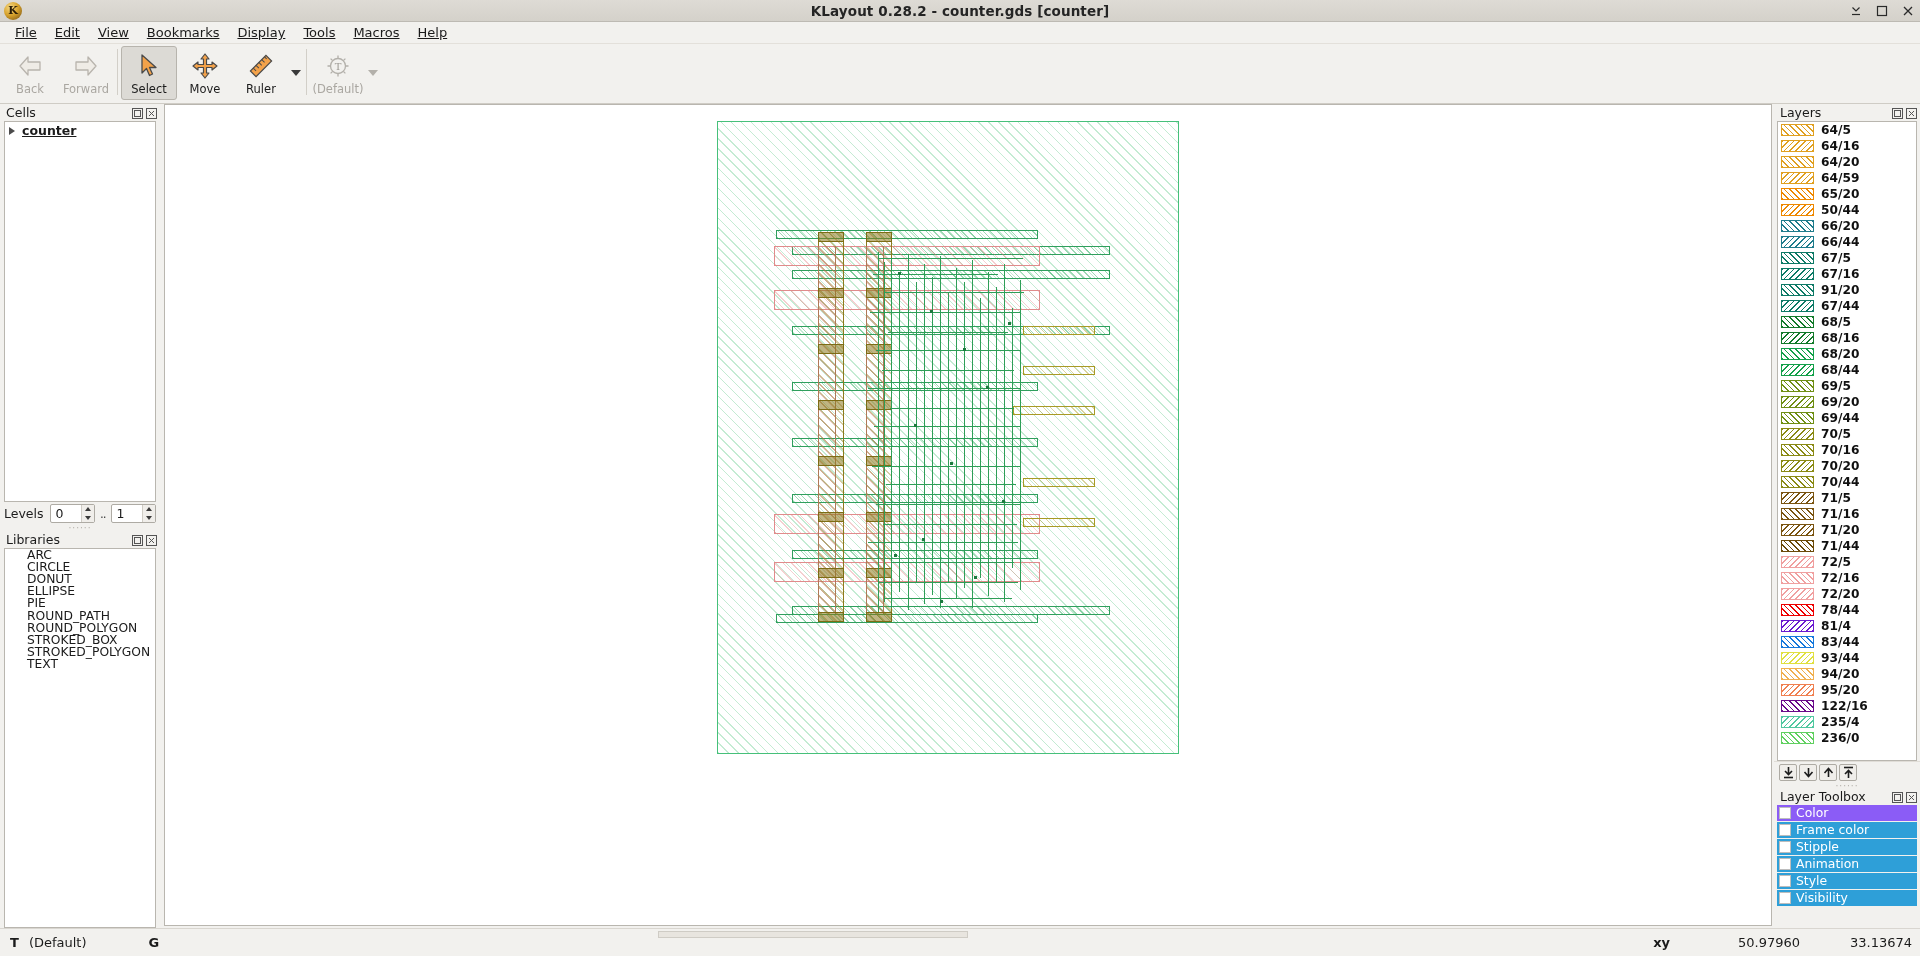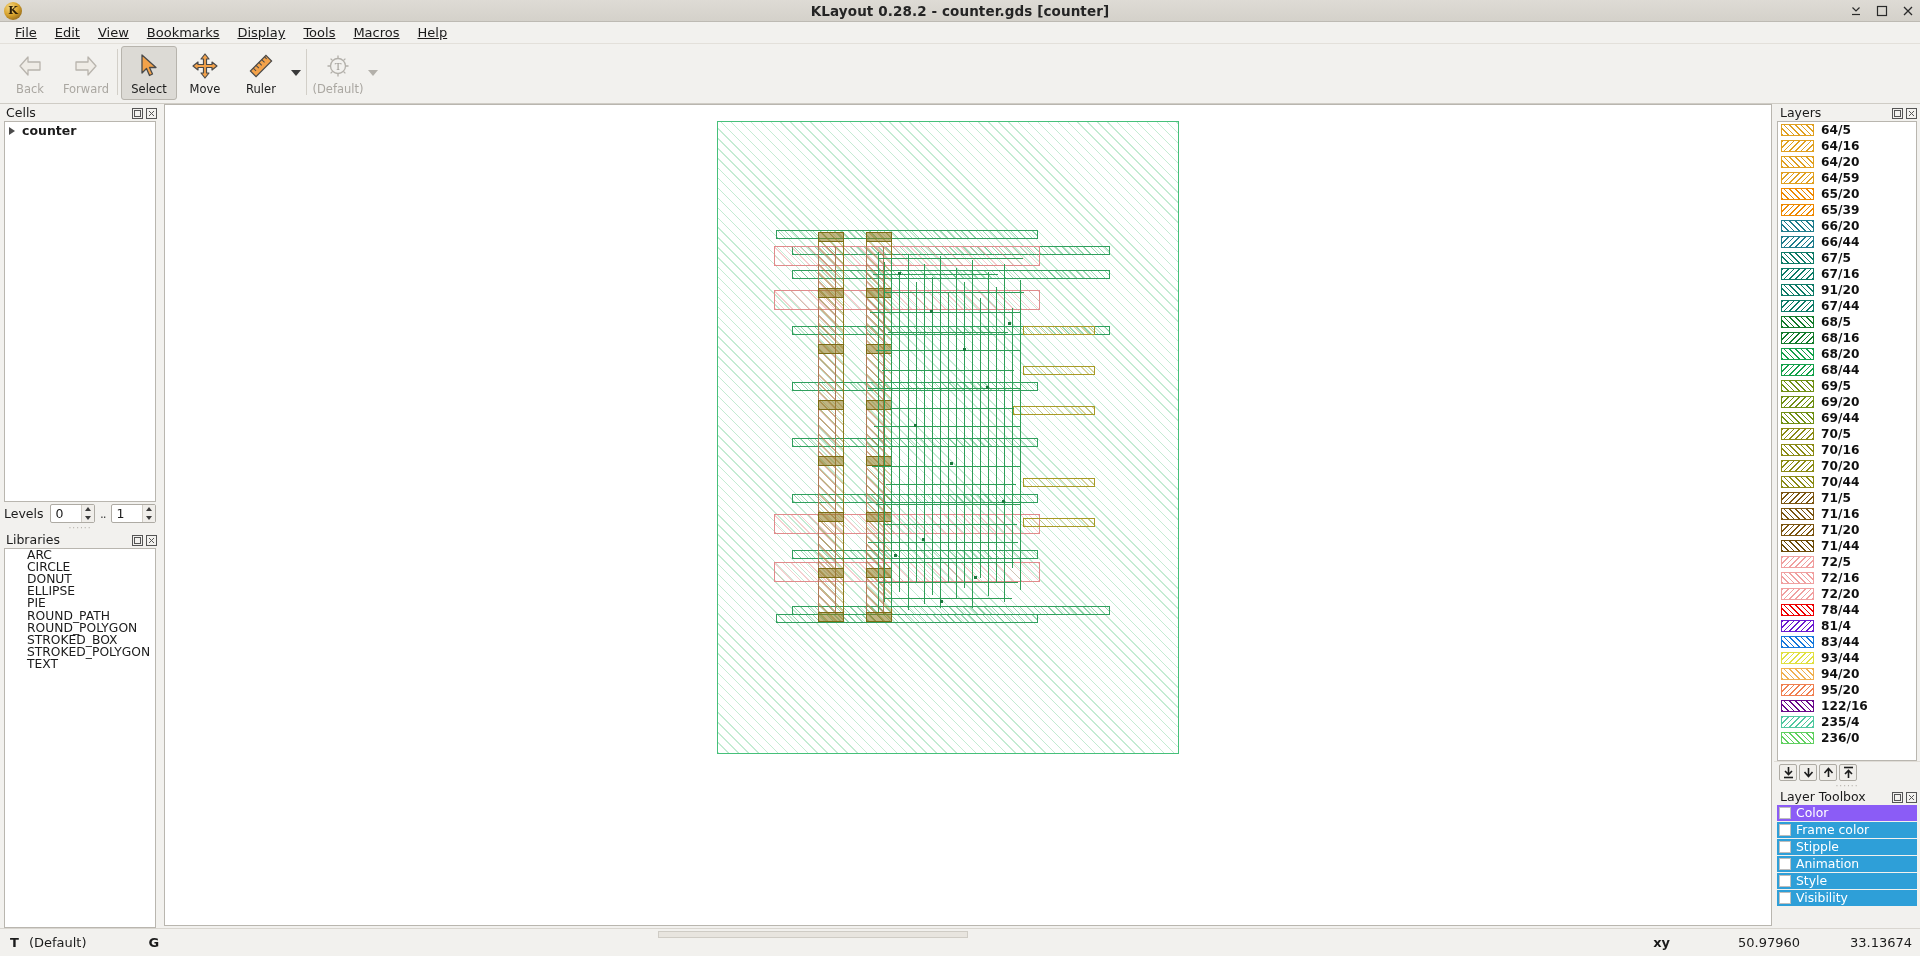--- a/index.html
+++ b/index.html
@@ -82,21 +82,21 @@
     background: #f2f1ee;
   }
   .dock-header .t { flex: 1; }
   .dock-btns { display: flex; gap: 3px; }
   .dock-btn { width: 11px; height: 11px; cursor: default; }
 
   .tree-panel {
     background: #ffffff; border: 1px solid #b9b6af; margin: 0 4px;
     flex: 1; overflow: hidden; position: relative;
   }
-  .cells-panel { height: 291px; }
+  .cells-panel { height: 291px; text-decoration: underline; }
   .tree-row { display: flex; align-items: center; height: 17px; padding-left: 4px; }
   .tri {
     width: 0; height: 0; border-top: 4.5px solid transparent; border-bottom: 4.5px solid transparent;
     border-left: 6px solid #4b4b4b; margin-right: 7px;
   }
   .tree-row .name { font-weight: bold; font-size: 12.5px; }
 
   .levels-bar {
     height: 24px; display: flex; align-items: center; gap: 4px;
     padding: 0 4px; font-size: 12.5px;
@@ -568,21 +568,21 @@
         <div class="layer-row">
           <span class="swatch" style="border-color: rgb(224, 160, 32); background: repeating-linear-gradient(-45deg, rgb(224, 160, 32) 0px, rgb(224, 160, 32) 1px, rgba(255, 255, 255, 0) 1px, rgba(255, 255, 255, 0) 4px);"></span>
           <span class="layer-name">64/59</span>
         </div>
         <div class="layer-row">
           <span class="swatch" style="border-color: rgb(238, 136, 0); background: repeating-linear-gradient(45deg, rgb(238, 136, 0) 0px, rgb(238, 136, 0) 1px, rgba(255, 255, 255, 0) 1px, rgba(255, 255, 255, 0) 4px);"></span>
           <span class="layer-name">65/20</span>
         </div>
         <div class="layer-row">
           <span class="swatch" style="border-color: rgb(238, 136, 0); background: repeating-linear-gradient(-45deg, rgb(238, 136, 0) 0px, rgb(238, 136, 0) 1px, rgba(255, 255, 255, 0) 1px, rgba(255, 255, 255, 0) 4px);"></span>
-          <span class="layer-name">65/39</span>
+          <span class="layer-name">50/44</span>
         </div>
         <div class="layer-row">
           <span class="swatch" style="border-color: rgb(31, 124, 140); background: repeating-linear-gradient(45deg, rgb(31, 124, 140) 0px, rgb(31, 124, 140) 1px, rgba(255, 255, 255, 0) 1px, rgba(255, 255, 255, 0) 4px);"></span>
           <span class="layer-name">66/20</span>
         </div>
         <div class="layer-row">
           <span class="swatch" style="border-color: rgb(31, 124, 140); background: repeating-linear-gradient(-45deg, rgb(31, 124, 140) 0px, rgb(31, 124, 140) 1px, rgba(255, 255, 255, 0) 1px, rgba(255, 255, 255, 0) 4px);"></span>
           <span class="layer-name">66/44</span>
         </div>
         <div class="layer-row">

